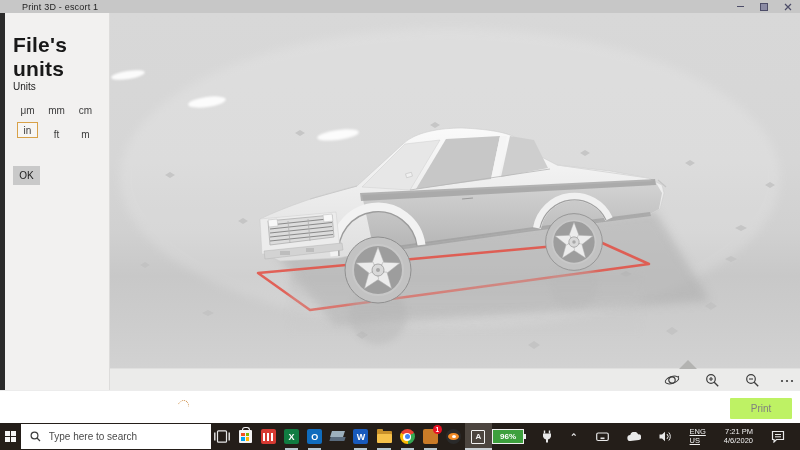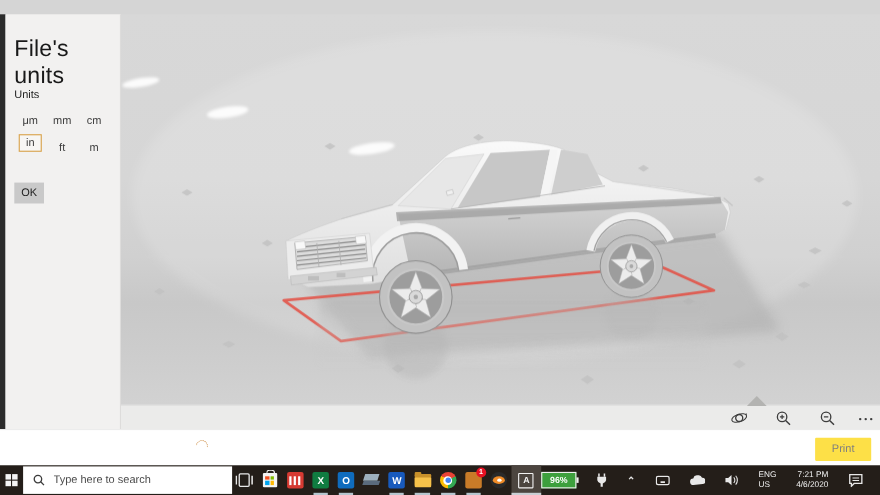--- a/index.html
+++ b/index.html
@@ -10,42 +10,42 @@
   .titlebar{position:absolute;left:0;top:0;width:800px;height:13px;background:#c7c7c7;display:flex;align-items:center;}
   .titlebar .title{font-size:9px;color:#1f1f1f;padding-left:22px;letter-spacing:.2px;}
   .win-controls{position:absolute;right:0;top:0;height:13px;display:flex;}
   .win-btn{width:24px;height:13px;display:flex;align-items:center;justify-content:center;}
   .glyph-min{width:7px;height:1.5px;background:#4d4d68;}
   .glyph-max{width:6px;height:6px;border:1.3px solid #4d4d68;background:#8b8ba4;}
 
   
   .menu-sliver{position:absolute;left:0;top:13px;width:5px;height:377px;background:#2b2b2b;}
   .sidebar{position:absolute;left:5px;top:13px;width:105px;height:377px;background:#f2f1f0;border-right:1px solid #dddcdb;box-sizing:border-box;padding:0 0 0 8px;}
-  .sidebar h1{font-size:21px;font-weight:400;color:#191919;margin:20px 0 0 0;letter-spacing:.2px;}
+  .sidebar h1{font-size:21px;font-weight:700;color:#191919;margin:20px 0 0 0;letter-spacing:.2px;}
   .units-label{font-size:10px;color:#222;}
   .unit-grid{display:grid;grid-template-columns:29px 29px 29px;grid-auto-rows:24px;margin-top:6px;text-align:center;}
   .unit{display:flex;align-items:center;justify-content:center;font-size:10px;color:#3c3c3c;cursor:pointer;}
   .unit.selected{border:1.5px solid #d8a148;background:#f7f6f4;width:21px;height:16px;justify-self:center;box-sizing:border-box;}
   .ok-btn{margin-top:20px;width:27px;height:19px;background:#c9c9c9;display:flex;align-items:center;justify-content:center;font-size:10px;color:#1c1c1c;cursor:pointer;}
 
   
   .canvas{position:absolute;left:110px;top:13px;width:690px;height:355px;overflow:hidden;
     background:linear-gradient(180deg,#d8d8d8 0%,#d6d6d6 42%,#d0d0d0 62%,#c8c8c8 74%,#cdcdcd 88%,#d2d2d2 100%);}
   .canvas svg{display:block;}
 
   
   .strip{position:absolute;left:110px;top:368px;width:690px;height:22px;background:#ebebea;border-top:1px solid #e0e0df;box-sizing:border-box;}
   .strip .caret{position:absolute;left:569px;top:-9px;width:0;height:0;border-left:9px solid transparent;border-right:9px solid transparent;border-bottom:9px solid #b3b3b1;cursor:pointer;}
   .strip .tool{position:absolute;top:3px;width:20px;height:16px;display:flex;align-items:center;justify-content:center;cursor:pointer;}
 
   
   .footer{position:absolute;left:0;top:390px;width:800px;height:33px;background:#ffffff;border-top:1px solid #ececec;box-sizing:border-box;}
   .cost{position:absolute;left:14px;top:9px;font-size:11.5px;color:#c6863e;}
   .spinner{position:absolute;left:178px;top:9px;width:9px;height:9px;border:1.5px dotted #cf9049;border-bottom-color:transparent;border-left-color:transparent;border-radius:50%;transform:rotate(-35deg);}
-  .print-btn{position:absolute;right:8px;top:7px;width:51px;height:21px;background:#fde047;color:#7f7f7f;font-size:10px;display:flex;align-items:center;justify-content:center;border-radius:1px;}
+  .print-btn{position:absolute;right:8px;top:7px;width:62px;height:21px;background:#bef264;color:#7f7f7f;font-size:10px;display:flex;align-items:center;justify-content:center;border-radius:1px;}
 
   
   .taskbar{position:absolute;left:0;top:423px;width:800px;height:27px;background:#241e19;display:flex;align-items:stretch;}
   .start{width:26px;display:flex;align-items:center;justify-content:center;cursor:pointer;}
   .winlogo{width:11px;height:11px;display:grid;grid-template-columns:5px 5px;grid-template-rows:5px 5px;gap:1px;}
   .winlogo i{background:#f5f5f5;}
   .searchbox{width:210px;background:#ffffff;display:flex;align-items:center;margin:1px 0;cursor:text;}
   .searchbox svg{margin:0 6px 0 9px;flex:none;}
   .searchbox input{border:none;outline:none;width:160px;font-size:10px;font-family:"Liberation Sans",sans-serif;color:#333;background:transparent;}
   .searchbox input::placeholder{color:#4a4a4a;}
@@ -78,29 +78,45 @@
   .storeflag i:nth-child(3){background:#00a4ef;}.storeflag i:nth-child(4){background:#ffb900;}
   .builder{width:15px;height:15px;position:relative;}
   .builder .top{position:absolute;left:1px;top:2px;width:13px;height:6px;background:#9db0bd;transform:skewX(-18deg);}
   .builder .base{position:absolute;left:0;top:8px;width:15px;height:4px;background:#5a6b7d;transform:skewX(-18deg);}
   .print3dicon{width:14px;height:14px;border:1.4px solid #f2f2f2;display:flex;align-items:center;justify-content:center;font-size:8px;font-weight:bold;color:#f2f2f2;box-sizing:border-box;border-radius:1px;}
 
   .tray{margin-left:auto;display:flex;align-items:center;gap:18px;padding-right:15px;}
   .battery{position:relative;width:30px;height:13px;border:1px solid #efefef;background:#3da03d;display:flex;align-items:center;justify-content:center;font-size:8px;font-weight:bold;color:#fff;}
   .battery::after{content:"";position:absolute;right:-3px;top:3.5px;width:2px;height:5px;background:#efefef;}
   .chev{color:#e9e9e9;font-size:9px;font-weight:bold;line-height:10px;cursor:pointer;}
-  .lang{font-size:7.5px;color:#f0f0f0;line-height:8.5px;text-align:left;cursor:pointer;}
+  .lang{font-size:7.5px;color:#f0f0f0;line-height:8.5px;text-align:left;cursor:pointer;text-decoration:underline;}
   .clock{font-size:7.5px;color:#f0f0f0;line-height:8.5px;text-align:right;cursor:pointer;}
   .tray svg{cursor:pointer;}
 </style>
 </head>
 <body>
 
 <div class="stage">
 
+  <div class="titlebar">
+    <span class="title">Print 3D - escort 1</span>
+    <div class="win-controls">
+      <div class="win-btn">
+          <span class="glyph-min"></span>
+        </div>
+      <div class="win-btn">
+          <span class="glyph-max"></span>
+        </div>
+      <div class="win-btn">
+        <svg width="8" height="8" viewBox="0 0 8 8">
+            <path d="M1,1 L7,7 M7,1 L1,7" stroke="#4d4d68" stroke-width="1.2"></path>
+          </svg>
+      </div>
+    </div>
+  </div>
 
   <div class="menu-sliver"></div>
 
   <div class="sidebar">
     <h1>File's units</h1>
     <div class="units-label">Units</div>
     <div class="unit-grid">
       <div class="unit">μm</div>
       <div class="unit">mm</div>
       <div class="unit">cm</div>

